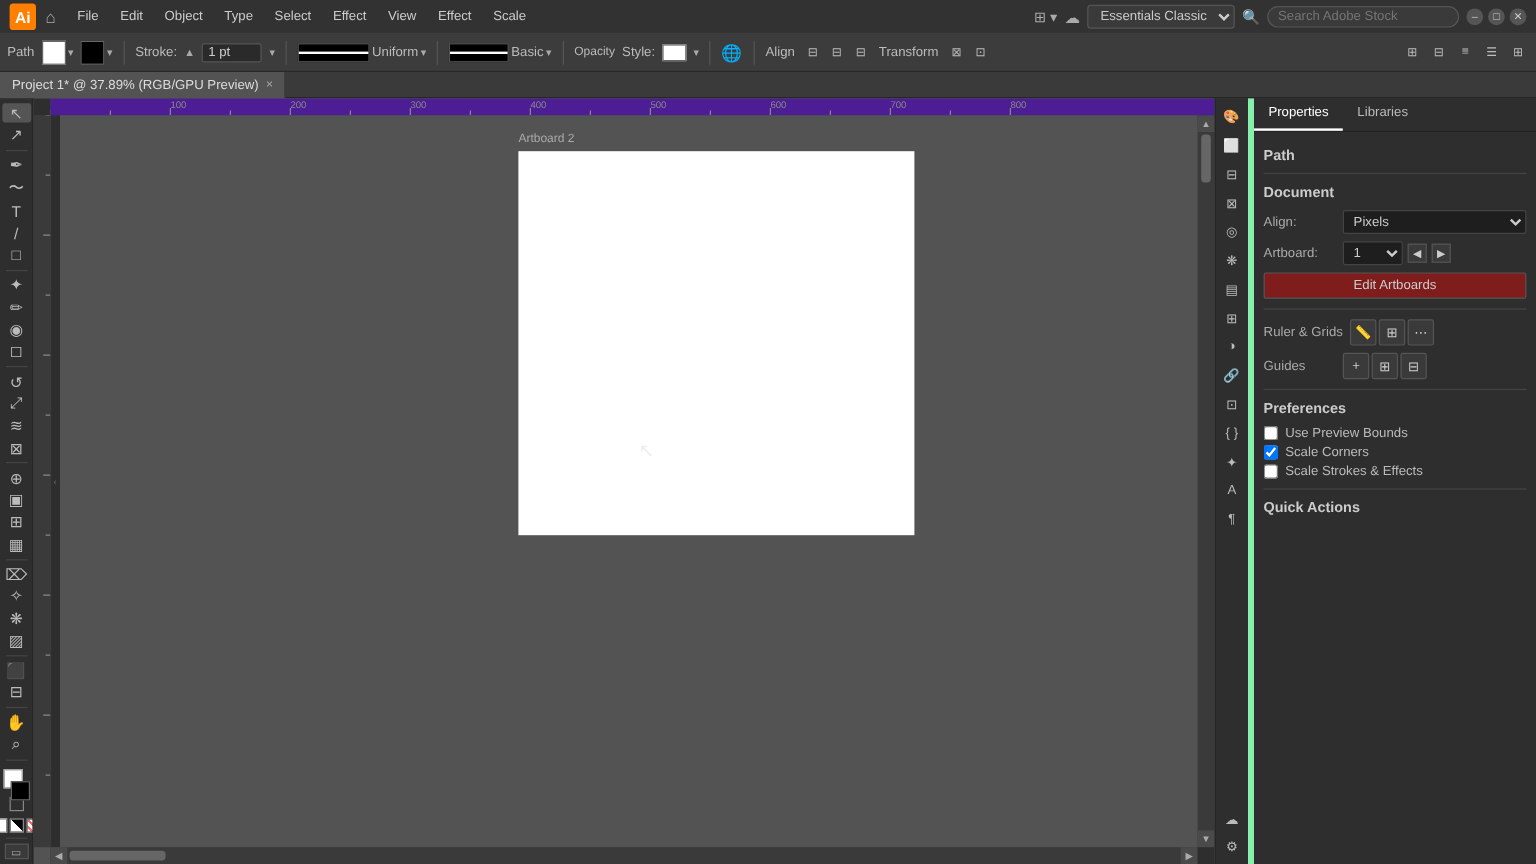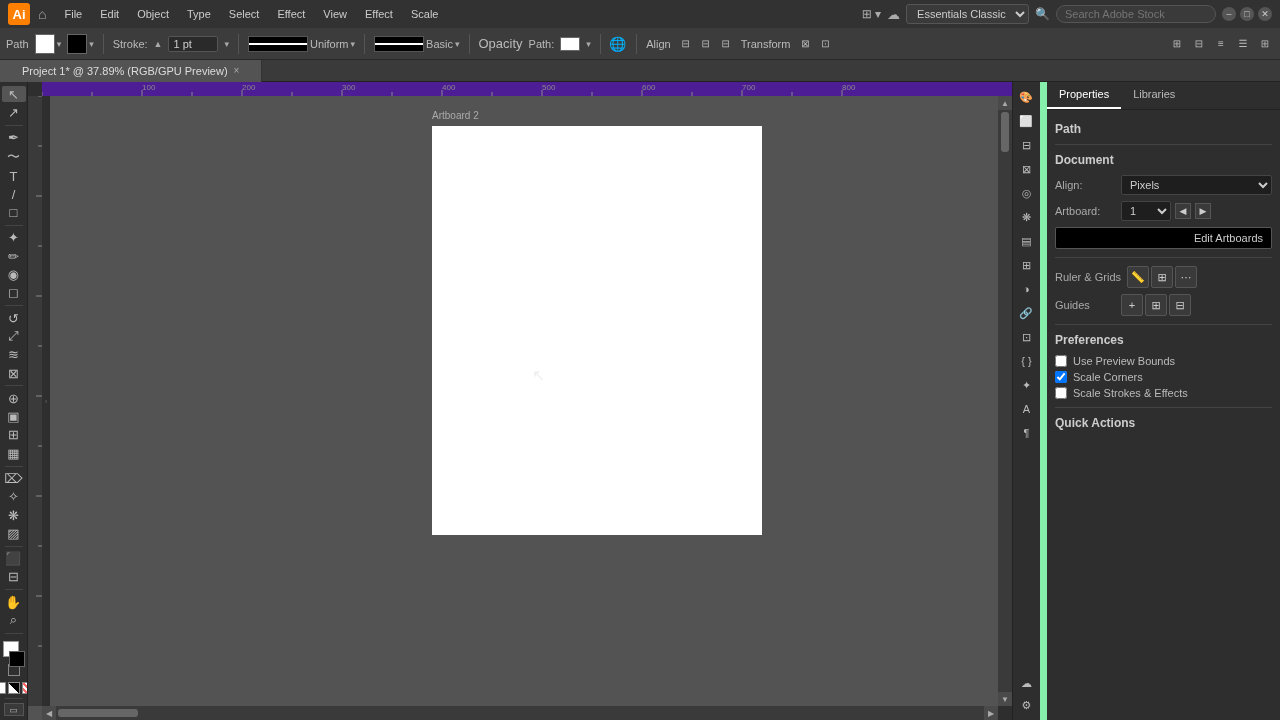--- a/index.html
+++ b/index.html
@@ -70,21 +70,21 @@
     .options-divider { width: 1px; height: 20px; background: #555; margin: 0 3px; }
     .options-input {
       background: #2a2a2a; border: 1px solid #555; color: #ccc;
       padding: 1px 4px; width: 50px; font-size: 11px; border-radius: 2px;
     }
     .stroke-line {
       width: 60px; height: 16px; background: #000;
       border: 1px solid #555; display: flex; align-items: center;
     }
     .stroke-line-inner { height: 2px; background: #fff; width: 100%; }
-    .opacity-label { color: #bbb; font-size: 13px; }
+    .opacity-label { color: #bbb; font-size: 10px; }
     .style-swatch { width: 20px; height: 14px; background: #fff; border: 1px solid #666; }
 
     
     #main-layout {
       display: flex;
       height: calc(720px - 28px - 32px - 22px);
     }
 
     
     #left-toolbar {
@@ -109,21 +109,21 @@
     
     #doc-tabs {
       height: 22px;
       background: #3a3a3a;
       border-bottom: 1px solid #222;
       display: flex;
       align-items: center;
       padding: 0 0 0 0;
     }
     .doc-tab {
-      padding: 0 22px;
+      padding: 0 10px;
       height: 22px;
       line-height: 22px;
       background: #535353;
       border-right: 1px solid #333;
       color: #ddd;
       font-size: 11px;
       cursor: pointer;
       display: flex; align-items: center; gap: 6px;
     }
     .doc-tab.active { background: #535353; }
@@ -152,21 +152,21 @@
       position: absolute;
       top: 10px; left: 20px;
       right: 14px; bottom: 14px;
       overflow: hidden;
     }
 
     
     #right-panel {
       width: 240px;
       background: #2e2e2e;
-      border-left: 7px solid #86efac;
+      border-left: 5px solid #86efac;
       display: flex;
       flex-direction: column;
     }
     #panel-tabs {
       display: flex;
       background: #2e2e2e;
       border-bottom: 1px solid #222;
       height: 28px;
     }
     .panel-tab {
@@ -212,29 +212,29 @@
     .panel-dropdown {
       background: #1e1e1e;
       border: 1px solid #444;
       color: #ccc;
       padding: 2px 4px;
       font-size: 11px;
       border-radius: 2px;
       flex: 1;
     }
     .panel-btn {
-      background: #000000;
+      background: #7f1d1d;
       border: 1px solid #555;
       color: #ccc;
       padding: 4px 8px;
       font-size: 11px;
       border-radius: 2px;
       cursor: pointer;
       flex: 1;
-      text-align: right;
+      text-align: center;
     }
     .icon-group {
       display: flex; gap: 2px;
     }
     .icon-btn {
       width: 22px; height: 22px;
       background: #3a3a3a;
       border: 1px solid #555;
       color: #ccc;
       display: flex; align-items: center; justify-content: center;
@@ -372,21 +372,21 @@
   <div class="options-divider"></div>
   <div style="display:flex;align-items:center;gap:2px;">
     <div style="width:50px;height:16px;background:#000;border:1px solid #555;display:flex;align-items:center;">
         <div style="height:2px;background:#fff;width:100%;"></div>
       </div>
     <span style="color:#bbb;font-size:11px;">Basic</span>
     <span style="color:#aaa;font-size:9px;">▾</span>
   </div>
   <div class="options-divider"></div>
   <span class="opacity-label">Opacity</span>
-  <span style="color:#bbb;font-size:11px;">Path:</span>
+  <span style="color:#bbb;font-size:11px;">Style:</span>
   <div class="style-swatch"></div>
   <span style="color:#aaa;font-size:9px;">▾</span>
   <div class="options-divider"></div>
   <span style="color:#aaa;font-size:14px;">🌐</span>
   <div class="options-divider"></div>
   <span style="color:#bbb;font-size:11px;">Align</span>
   <div class="toolbar-icon-group">
     <div class="toolbar-icon">⊟</div>
     <div class="toolbar-icon">⊟</div>
     <div class="toolbar-icon">⊟</div>
@@ -521,21 +521,21 @@
           <line x1="10" y1="450" x2="14" y2="450" stroke="#888" stroke-width="1"></line>
           <line x1="8" y1="500" x2="14" y2="500" stroke="#888" stroke-width="1"></line>
           <line x1="10" y1="550" x2="14" y2="550" stroke="#888" stroke-width="1"></line>
         </g>
       </svg>
     </div>
 
     <div id="canvas-content" style="position:absolute;top:14px;left:14px;right:14px;bottom:14px;overflow:hidden;background:#535353;">
 
 
-      <div style="position:absolute;top:30px;left:390px;width:330px;height:409px;background:#fff;">
+      <div style="position:absolute;top:30px;left:390px;width:330px;height:320px;background:#fff;">
         <div class="artboard-numbering" style="position:absolute;top:-16px;left:0;font-size:10px;color:#aaa;">Artboard 2</div>
       </div>
 
       <div style="position:absolute;top:270px;left:490px;font-size:16px;color:#eee;pointer-events:none;">↖</div>
     </div>
 
     <div style="position:absolute;right:0;top:14px;bottom:14px;width:8px;background:#2e2e2e;display:flex;align-items:center;justify-content:center;">
       <span style="color:#666;font-size:8px;">›</span>
     </div>
 

